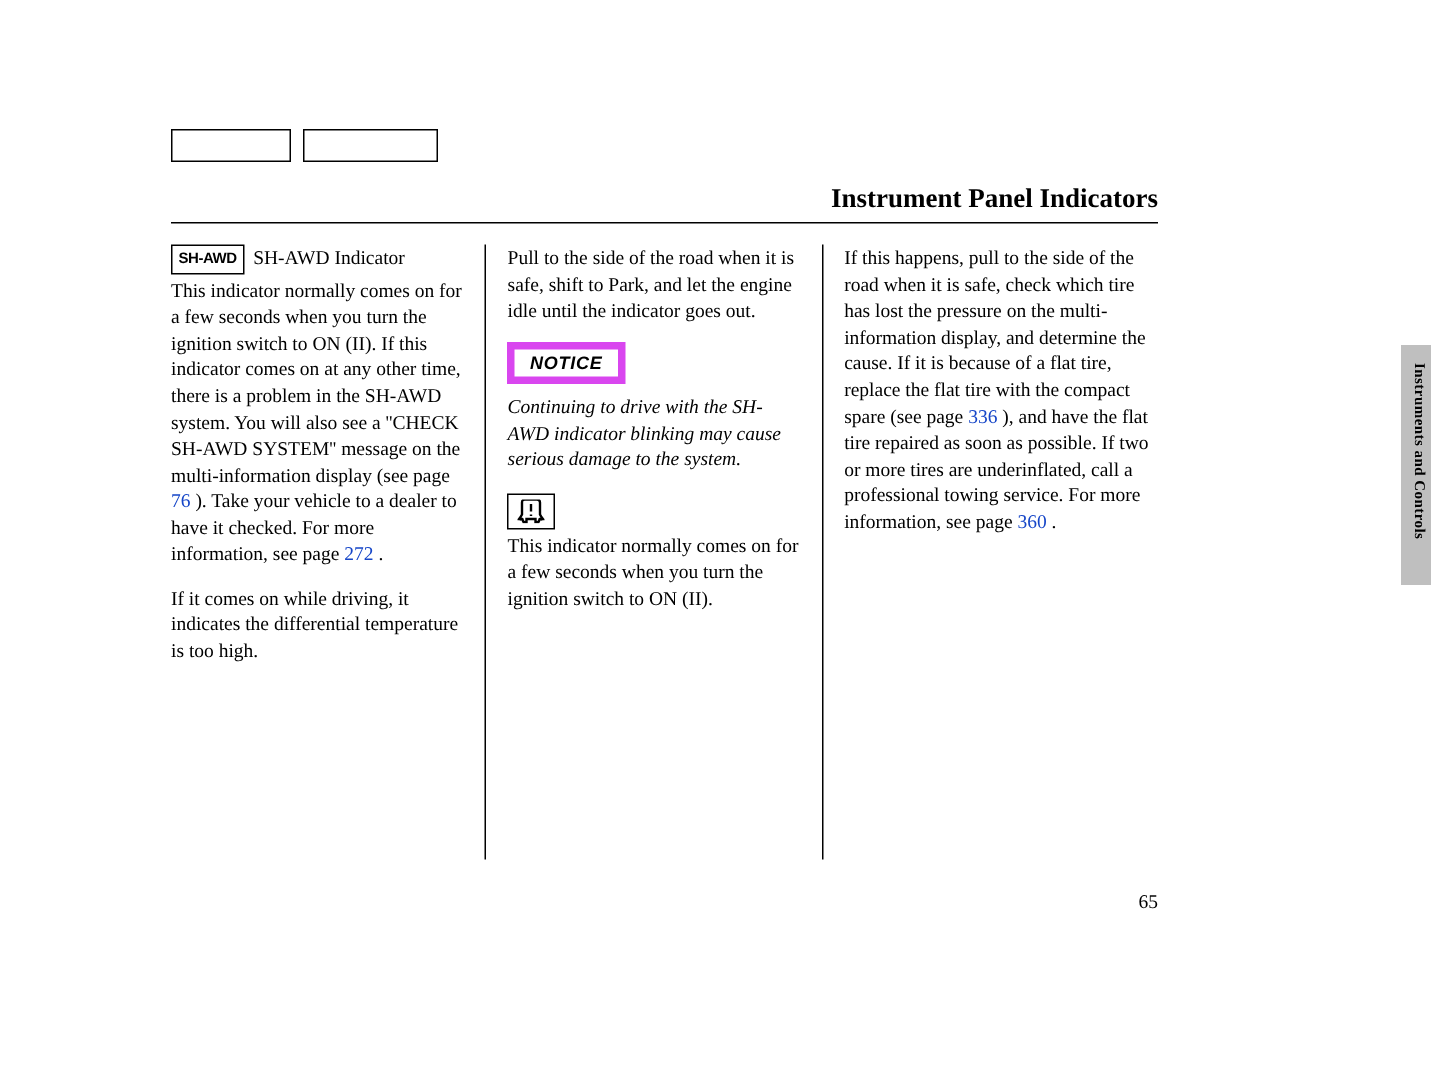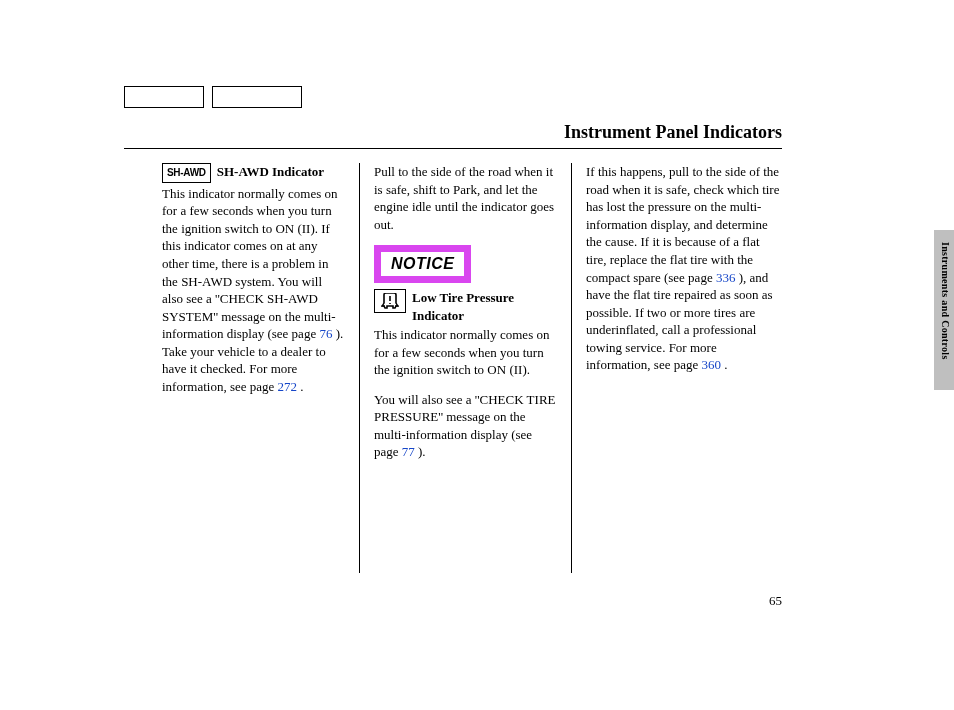--- a/index.html
+++ b/index.html
@@ -8,21 +8,21 @@
     height: 710px;
     background: #fff;
     font-family: Georgia, 'Times New Roman', serif;
     font-size: 13px;
     line-height: 1.35;
     color: #000;
     position: relative;
   }
   .page {
     position: absolute;
-    left: 124px;
+    left: 114px;
     top: 86px;
     width: 658px;
   }
   .top-boxes {
     display: flex;
     gap: 8px;
     margin-bottom: 12px;
   }
   .top-box {
     border: 1px solid #000;
@@ -36,37 +36,36 @@
     margin-bottom: 14px;
   }
   .title {
     font-weight: bold;
     font-size: 18px;
     text-align: right;
   }
   .columns {
     display: flex;
     gap: 0;
-    margin-left: 38px;
   }
   .col {
     width: 212px;
     padding-right: 14px;
     position: relative;
   }
   .col-sep {
     width: 1px;
     background: #000;
     margin-right: 14px;
     height: 410px;
   }
   .col.c3 { padding-right: 0; }
   p { margin-bottom: 12px; }
   .heading {
-    font-weight: bold;
+    font-weight: normal;
     display: inline;
   }
   .icon-box {
     display: inline-block;
     vertical-align: middle;
     border: 1px solid #000;
     padding: 2px 4px;
     font-family: Arial, sans-serif;
     font-size: 10px;
     font-weight: bold;
@@ -76,24 +75,24 @@
   .icon-tire {
     display: inline-block;
     vertical-align: middle;
     border: 1px solid #000;
     padding: 3px 6px;
     margin-right: 6px;
   }
   .icon-tire svg { display: block; }
   .notice-box {
     display: inline-block;
-    border: 7px solid #d946ef;
+    border: 5px solid #d946ef;
     padding: 1px 10px;
     font-family: Arial, sans-serif;
-    font-size: 16px;
+    font-size: 12px;
     font-weight: 900;
     font-style: italic;
     letter-spacing: 0.5px;
     margin-bottom: 6px;
   }
   .notice-text {
     font-style: italic;
     margin-bottom: 14px;
   }
   .link { color: #1646c8; }
@@ -147,38 +146,38 @@
   </div>
 
   <div class="columns">
 
     <div class="col">
       <div class="indicator-row">
         <span class="icon-box">SH-AWD</span>
         <span class="heading">SH-AWD Indicator</span>
       </div>
       <p><span>This indicator normally comes on for a few seconds when you turn the ignition switch to ON (II). If this indicator comes on at any other time, there is a problem in the SH-AWD system. You will also see a ''CHECK SH-AWD SYSTEM'' message on the multi-information display (see page </span><span class="link">76</span><span> ). Take your vehicle to a dealer to have it checked. For more information, see page </span><span class="link">272</span><span> .</span></p>
+      <p style="margin-bottom:0">If it comes on while driving, it indicates the differential temperature is too high.</p>
     </div>
 
     <div class="col-sep"></div>
 
     <div class="col">
       <p>Pull to the side of the road when it is safe, shift to Park, and let the engine idle until the indicator goes out.</p>
       <div class="notice-box">NOTICE</div>
+      <p class="notice-text">Continuing to drive with the SH-AWD indicator blinking may cause serious damage to the system.</p>
       <div class="indicator-row">
         <span class="icon-tire">
           <svg width="18" height="16" viewBox="0 0 18 16">
             <path d="M3 2 Q3 0 5 0 L13 0 Q15 0 15 2 L15 10 Q16 12 17 13 L15 13 L14 15 L12 15 L12 13 L6 13 L6 15 L4 15 L3 13 L1 13 Q2 12 3 10 Z M9 3 L9 8 M9 10 L9 11" fill="none" stroke="#000" stroke-width="1.6"></path>
             <path d="M2 12 L2 14 M3.5 12.5 L3.5 14.5 M14.5 12.5 L14.5 14.5 M16 12 L16 14" stroke="#000" stroke-width="1"></path>
           </svg>
         </span>
-        <span class="heading-block heading">Low Tire Pressure Indicator</span>
       </div>
       <p>This indicator normally comes on for a few seconds when you turn the ignition switch to ON (II).</p>
-      <p><span>You will also see a ''CHECK TIRE PRESSURE'' message on the multi-information display (see page </span><span class="link">77</span><span> ).</span></p>
     </div>
 
     <div class="col-sep"></div>
 
     <div class="col c3">
       <p><span>If this happens, pull to the side of the road when it is safe, check which tire has lost the pressure on the multi-information display, and determine the cause. If it is because of a flat tire, replace the flat tire with the compact spare (see page </span><span class="link">336</span><span> ), and have the flat tire repaired as soon as possible. If two or more tires are underinflated, call a professional towing service. For more information, see page </span><span class="link">360</span><span> .</span></p>
     </div>
   </div>
 
   <div class="page-num">65</div>

